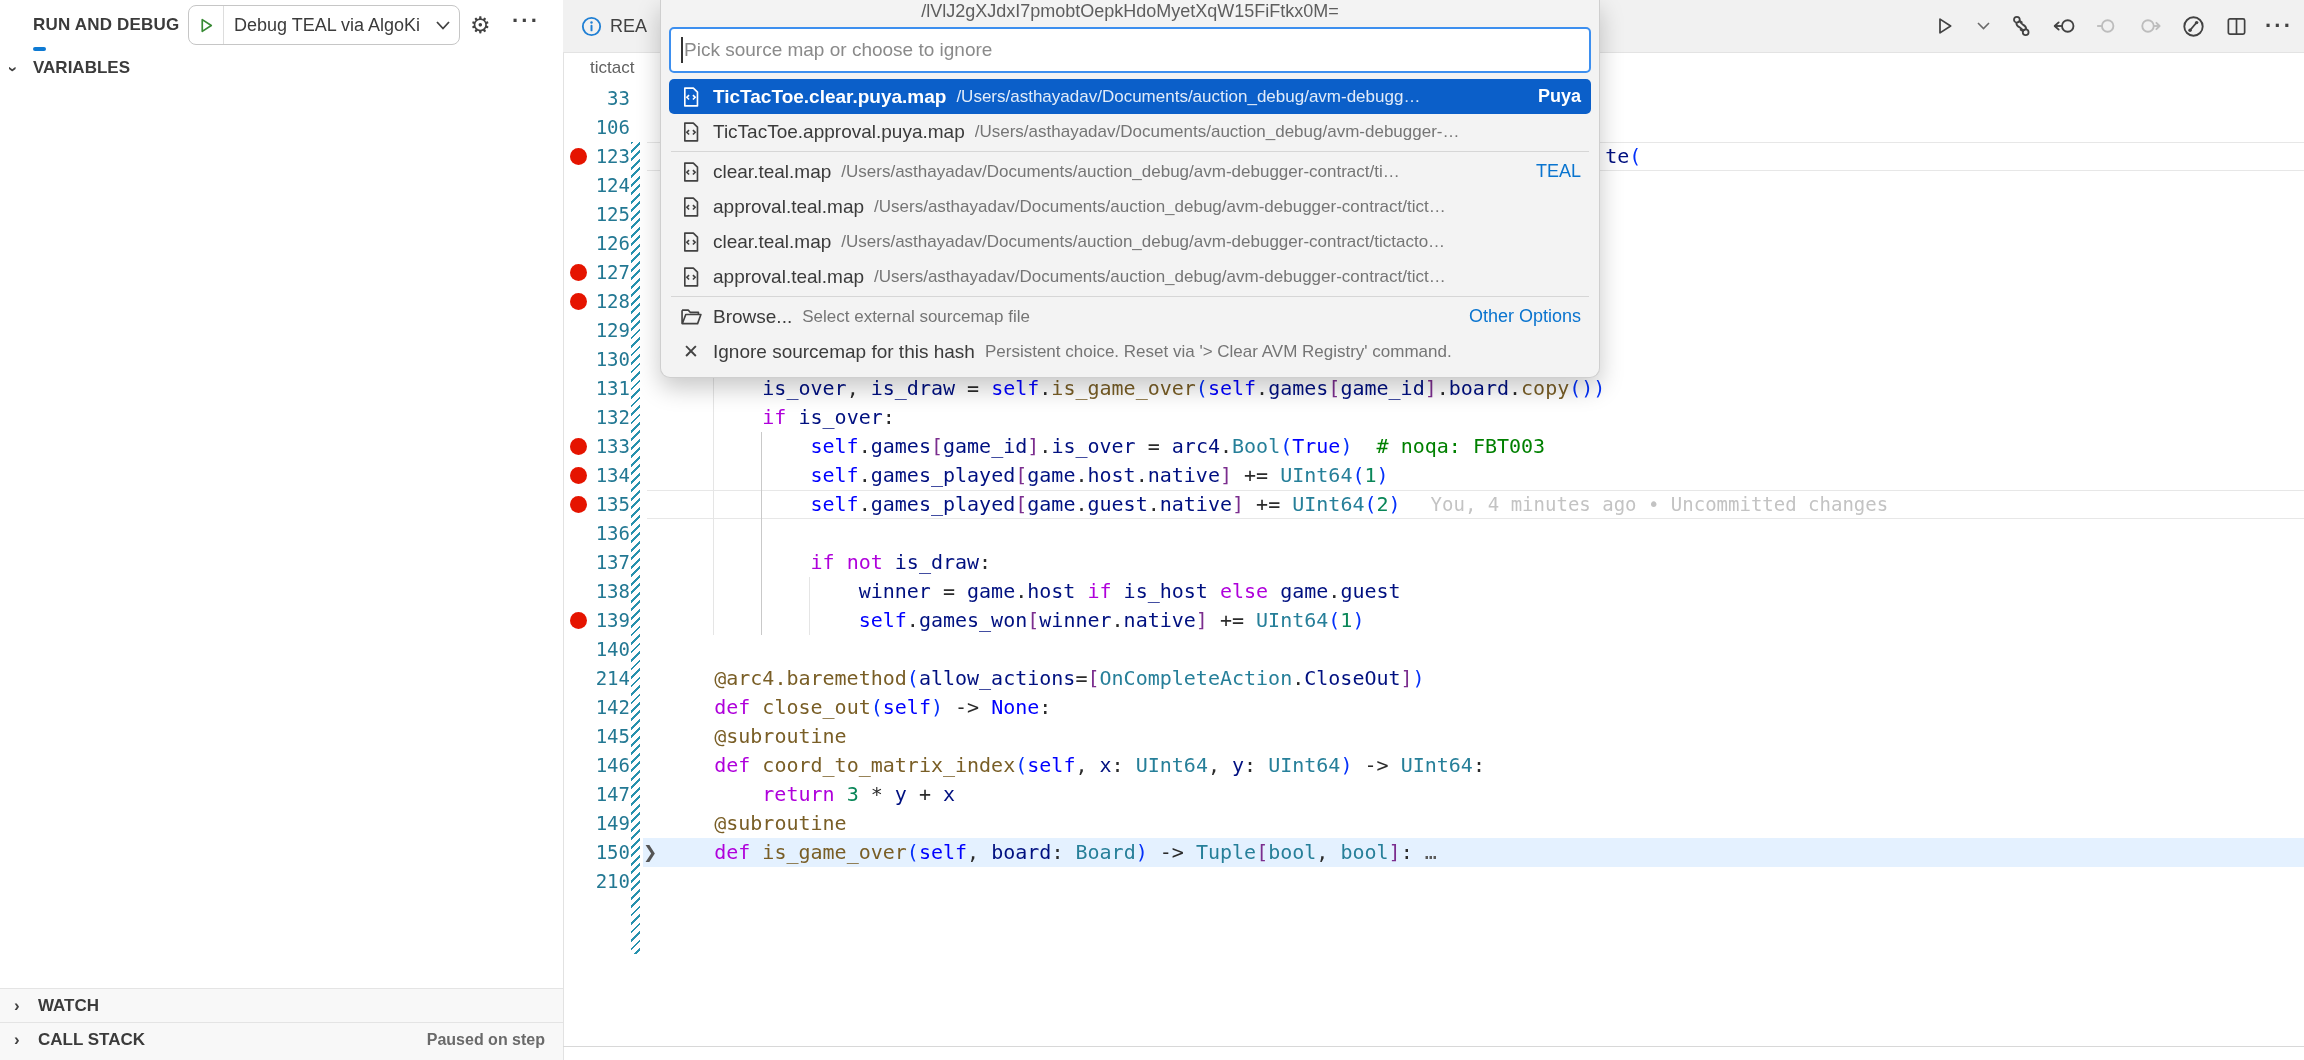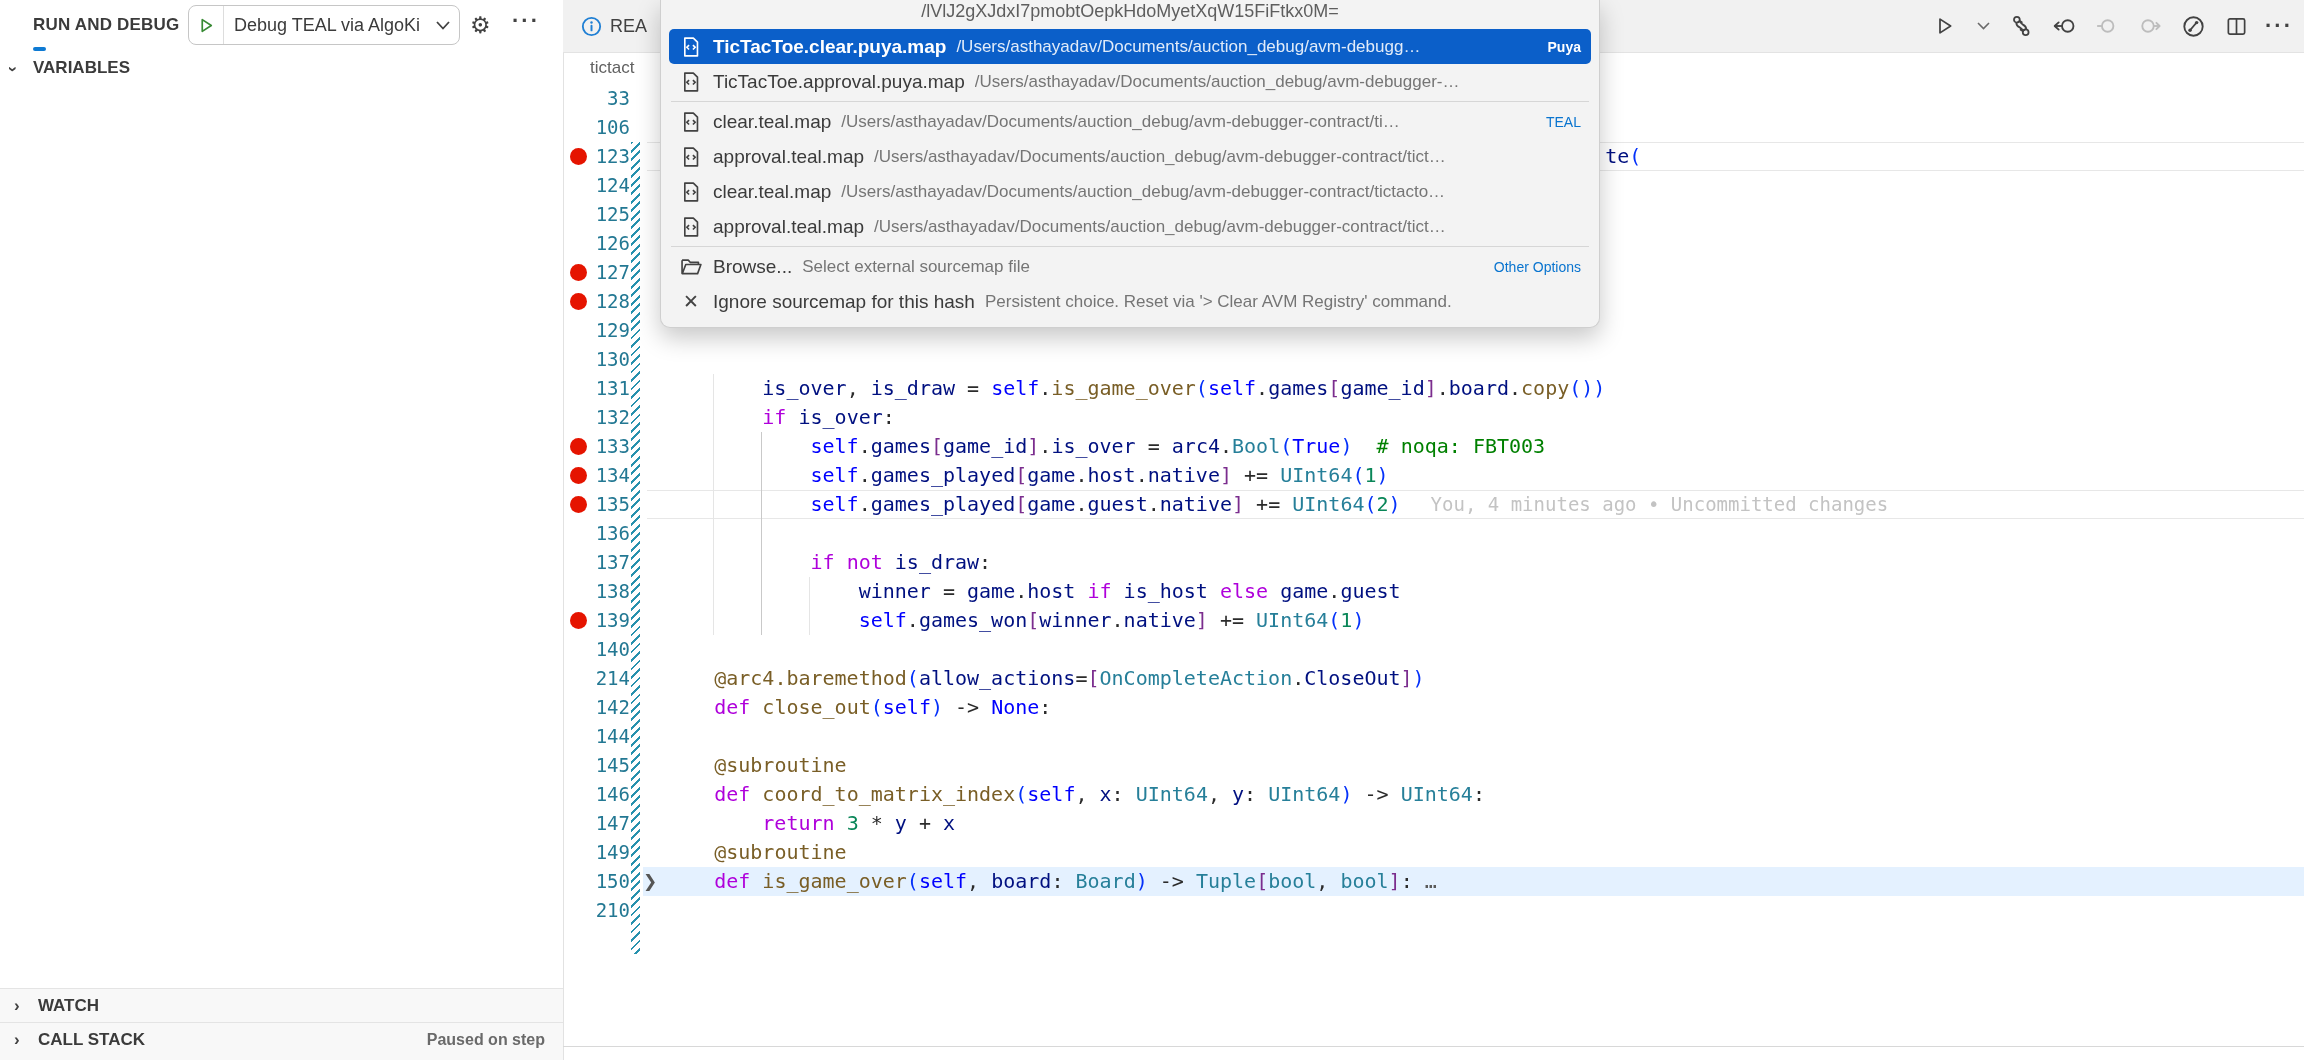--- a/index.html
+++ b/index.html
@@ -55,21 +55,21 @@
     border-radius:0 0 10px 10px;box-shadow:0 10px 24px rgba(0,0,0,.22);padding:8px 8px 8px 8px;box-sizing:border-box;z-index:10;}
   #qp-title{margin-top:-7px;height:22px;overflow:hidden;text-align:center;font-size:18px;color:#5E5E5E;white-space:nowrap;}
   #qp-input{margin-top:4px;height:46px;background:#fff;border:2px solid #3D8FEF;border-radius:5px;display:flex;align-items:center;padding-left:10px;box-sizing:border-box;}
   #qp-input .caret{width:2px;height:26px;background:#333;margin-right:1px;}
   #qp-input .ph{font-size:19px;color:#8A8A8A;}
   #qp-list{margin-top:6px;}
   .qp-row{height:35px;display:flex;align-items:center;border-radius:5px;padding:0 10px;gap:10px;white-space:nowrap;overflow:hidden;}
   .qp-row .icw{width:24px;height:24px;flex:none;display:flex;align-items:center;justify-content:center;}
   .qp-row .lab{font-size:19px;color:#3B3B3B;font-weight:500;flex:none;}
   .qp-row .desc{font-size:17px;color:#757575;overflow:hidden;text-overflow:clip;}
-  .qp-row .badge{margin-left:auto;font-size:14px;color:#0974CF;flex:none;padding-left:10px;}
+  .qp-row .badge{margin-left:auto;font-size:18px;color:#0974CF;flex:none;padding-left:10px;}
   .qp-row.sel{background:#0B5FC9;}
   .qp-row.sel .lab{color:#fff;font-weight:bold;}
   .qp-row.sel .desc{color:rgba(255,255,255,.88);}
   .qp-row.sel .badge{color:#fff;font-weight:bold;}
   .qp-sep{height:1px;background:#D6D6D6;margin:2px 2px;}
   .xglyph{font-size:19px;color:#424242;}
   svg{display:block;}
 </style>
 </head>
 <body>
@@ -268,24 +268,20 @@
     </div>
     <div class="code-row">
       <span class="num">214</span>
       <span class="txt"><span class="tk-p">    </span><span class="tk-f">@arc4.baremethod</span><span class="tk-rb">(</span><span class="tk-v">allow_actions</span><span class="tk-p">=</span><span class="tk-sb">[</span><span class="tk-t">OnCompleteAction</span><span class="tk-p">.</span><span class="tk-v">CloseOut</span><span class="tk-sb">]</span><span class="tk-rb">)</span></span>
     </div>
     <div class="code-row">
       <span class="num">142</span>
       <span class="txt"><span class="tk-p">    </span><span class="tk-k">def</span><span class="tk-p"> </span><span class="tk-f">close_out</span><span class="tk-rb">(</span><span class="tk-b">self</span><span class="tk-rb">)</span><span class="tk-p"> -&gt; </span><span class="tk-b">None</span><span class="tk-p">:</span></span>
     </div>
     <div class="code-row">
-      <span class="num">144</span>
-      <span class="txt"></span>
-    </div>
-    <div class="code-row">
       <span class="num">145</span>
       <span class="txt"><span class="tk-p">    </span><span class="tk-f">@subroutine</span></span>
     </div>
     <div class="code-row">
       <span class="num">146</span>
       <span class="txt"><span class="tk-p">    </span><span class="tk-k">def</span><span class="tk-p"> </span><span class="tk-f">coord_to_matrix_index</span><span class="tk-rb">(</span><span class="tk-b">self</span><span class="tk-p">, </span><span class="tk-v">x</span><span class="tk-p">: </span><span class="tk-t">UInt64</span><span class="tk-p">, </span><span class="tk-v">y</span><span class="tk-p">: </span><span class="tk-t">UInt64</span><span class="tk-rb">)</span><span class="tk-p"> -&gt; </span><span class="tk-t">UInt64</span><span class="tk-p">:</span></span>
     </div>
     <div class="code-row">
       <span class="num">147</span>
       <span class="txt"><span class="tk-p">        </span><span class="tk-k">return</span><span class="tk-p"> </span><span class="tk-n">3</span><span class="tk-p"> * </span><span class="tk-v">y</span><span class="tk-p"> + </span><span class="tk-v">x</span></span>
@@ -306,20 +302,24 @@
     </div>
   </div>
 <div id="stripes" class="abs"></div>
 <div class="abs iguide" style="left:713px;top:374px;height:261px;"></div>
 <div class="abs iguide" style="left:761px;top:432px;height:203px;background:#C9C9C9;"></div>
 <div class="abs iguide" style="left:809px;top:577px;height:58px;"></div>
 <div id="editor-bottom" class="abs"></div>
 
 <div id="quickpick" class="abs">
   <div id="qp-title">/lVlJ2gXJdxI7pmobtOepkHdoMyetXqW15FiFtkx0M=</div>
+  <div id="qp-input">
+    <span class="caret"></span>
+    <span class="ph">Pick source map or choose to ignore</span>
+  </div>
   <div id="qp-list">
       <div class="qp-row sel">
         <span class="icw">
           <svg width="22" height="22" viewBox="0 0 16 16" fill="none" stroke="#ffffff" stroke-width="1.2">
             <path d="M3.5 1.5 h6.2 l3 3 V14.5 h-9.2 Z" stroke-linejoin="round"></path>
             <polyline points="6.6,6.6 5,8.2 6.6,9.8"></polyline>
             <polyline points="9.4,6.6 11,8.2 9.4,9.8"></polyline>
           </svg>
         </span>
         <span class="lab">TicTacToe.clear.puya.map</span>

